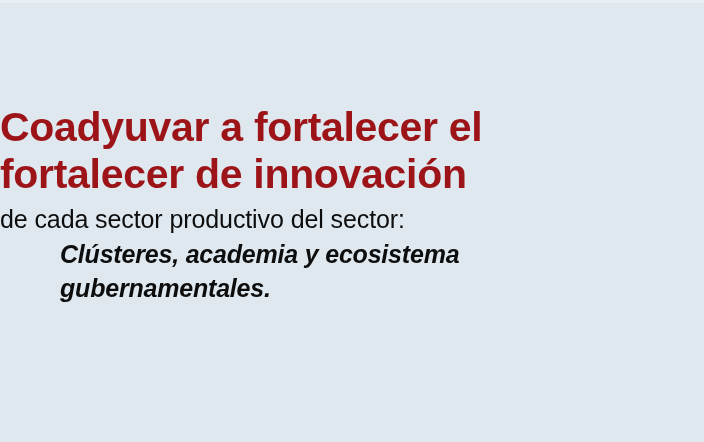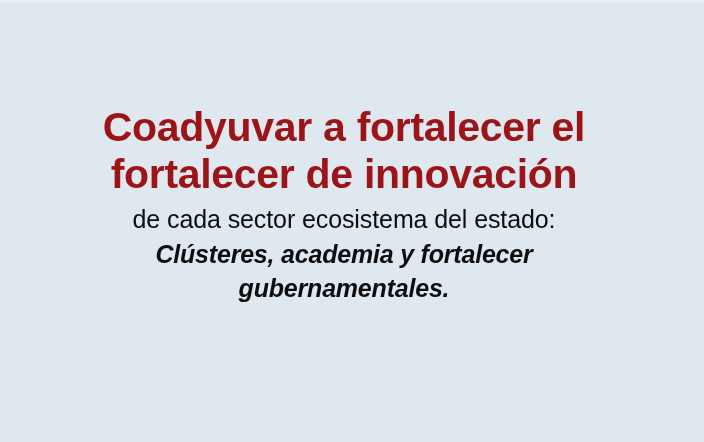--- a/index.html
+++ b/index.html
@@ -30,22 +30,20 @@
     width: 704px;
     height: 3px;
     background: #e8eff4;
   }
 
   #text-block {
     position: absolute;
     top: 104px;
     left: 0;
     width: 656px;
-    text-align: center;
-    padding-left: 16px;
   }
 
   .headline {
     color: #9c1318;
     font-weight: bold;
     font-size: 41px;
     line-height: 47px;
     letter-spacing: -0.3px;
     white-space: nowrap;
   }
@@ -77,19 +75,19 @@
 <div id="slide">
 
   <div id="top-edge"></div>
 
   <div id="text-block">
 
     <div class="headline">Coadyuvar a fortalecer el</div>
 
     <div class="headline">fortalecer de innovación</div>
 
-    <div class="subline">de cada sector ecosistema del estado:</div>
+    <div class="subline">de cada sector productivo del sector:</div>
 
-    <div class="emphasis">Clústeres, academia y fortalecer gubernamentales.</div>
+    <div class="emphasis">Clústeres, academia y ecosistema gubernamentales.</div>
 
   </div>
 
 </div>
 
 </body></html>

